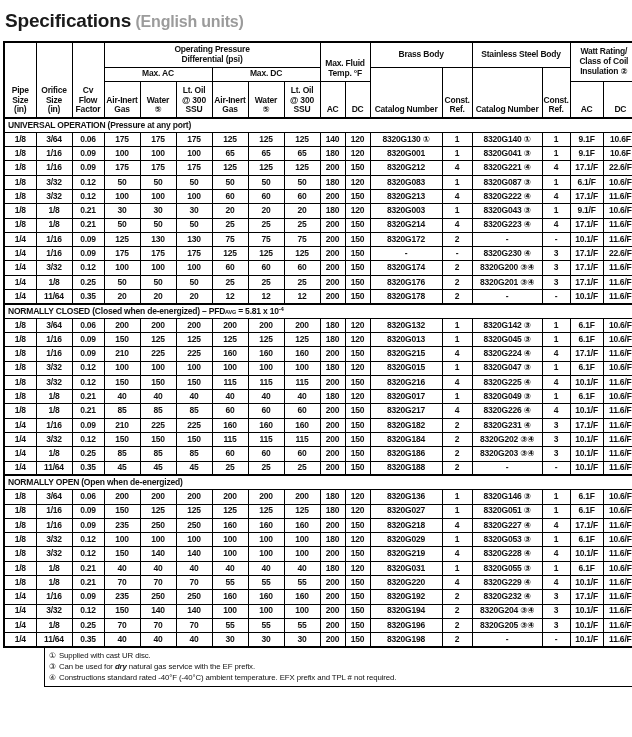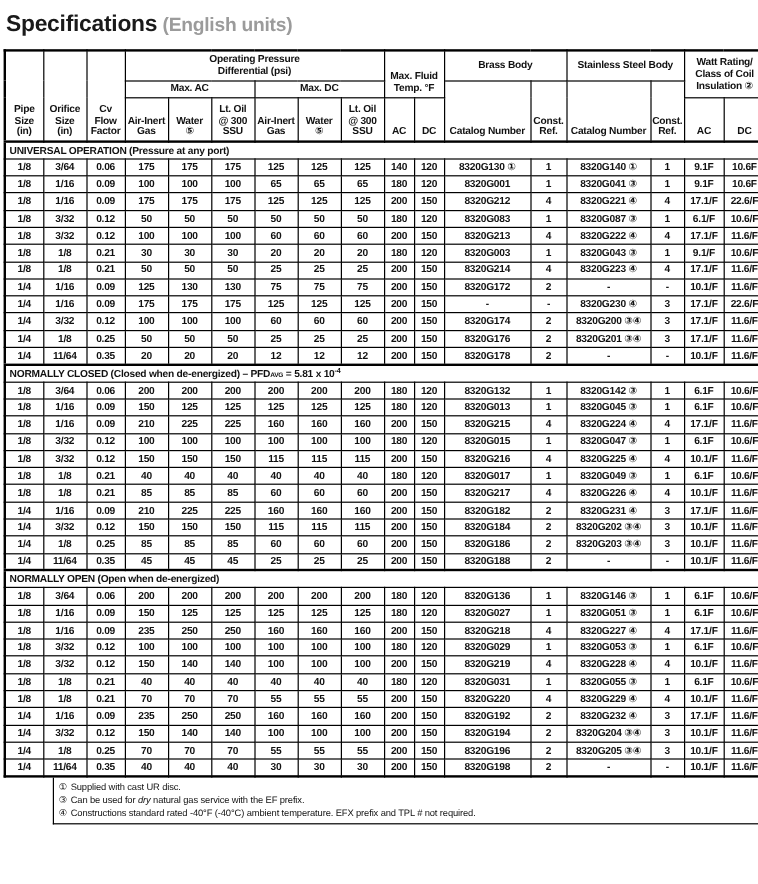--- a/index.html
+++ b/index.html
@@ -40,21 +40,21 @@
   .sub { font-size:5.5px; }
   .sup { font-size:6px; vertical-align:3px; }
 
   .footnotes {
     width:626px; border:1px solid #000; border-top-width:0;
     padding:2px 4px 3px 4px;
     margin-left:41px;
   }
   .footnote { font-size:7.8px; color:#111; line-height:1.42; letter-spacing:-0.1px; }
   .footnote .marker { margin-right:3px; }
-  .footnote .em { font-style:italic; font-weight:normal; }
+  .footnote .em { font-style:italic; font-weight:bold; }
 </style>
 </head>
 <body>
 
 <div class="page">
 
   <div class="title-row">
     <span class="title-main">Specifications</span>
     <span class="title-sub">(English units)</span>
   </div>

